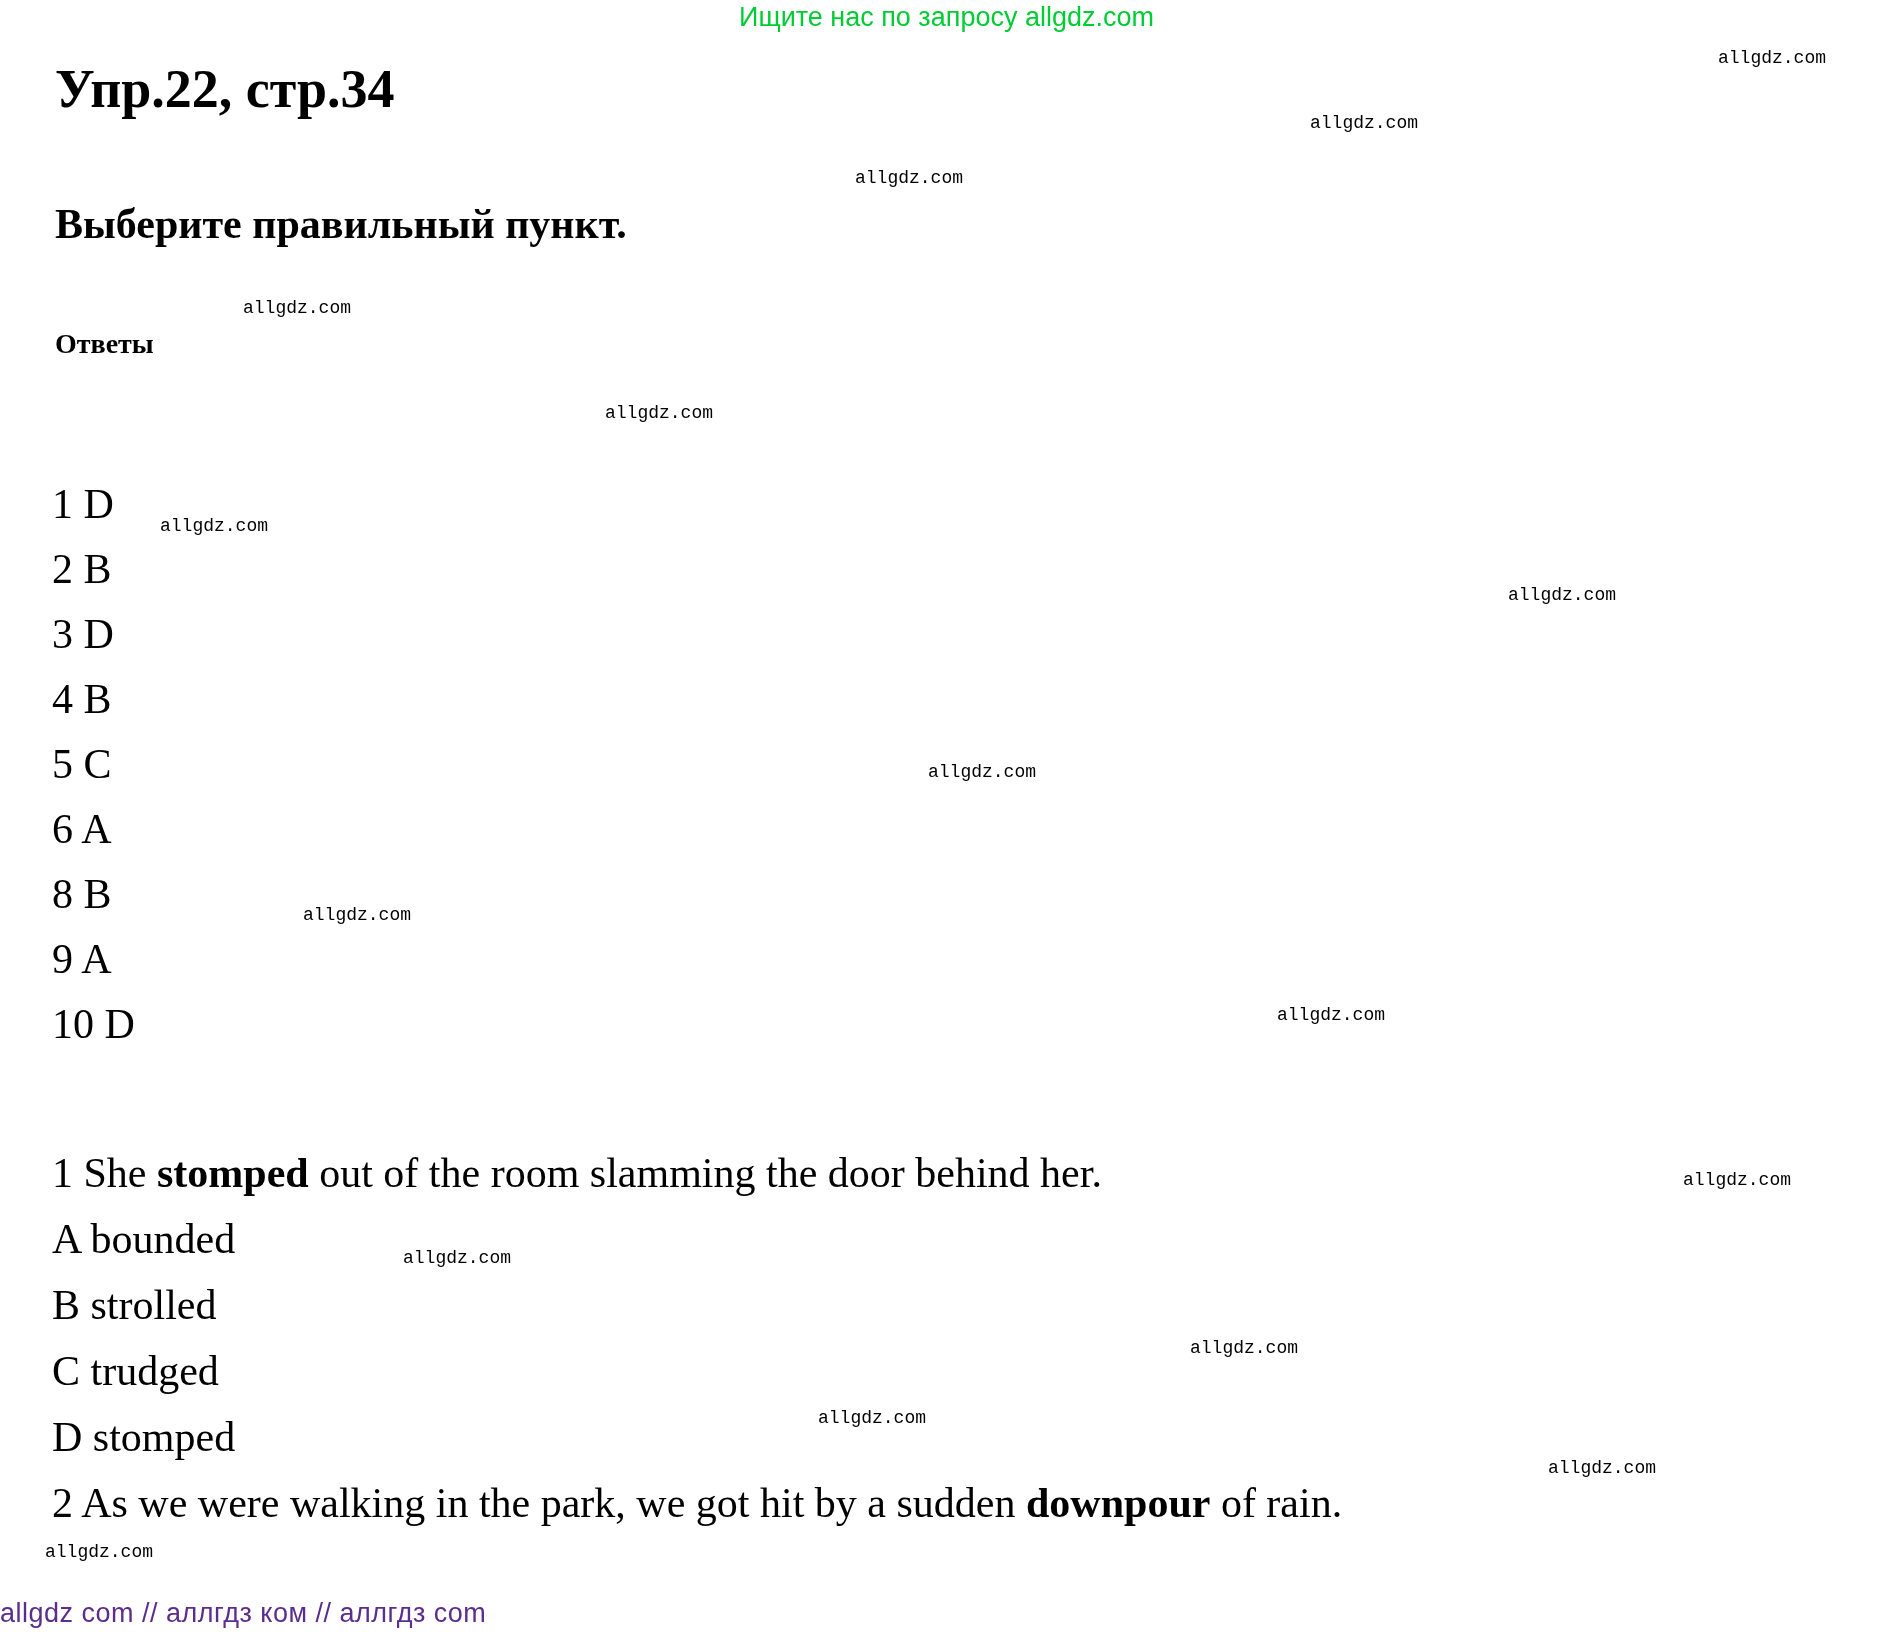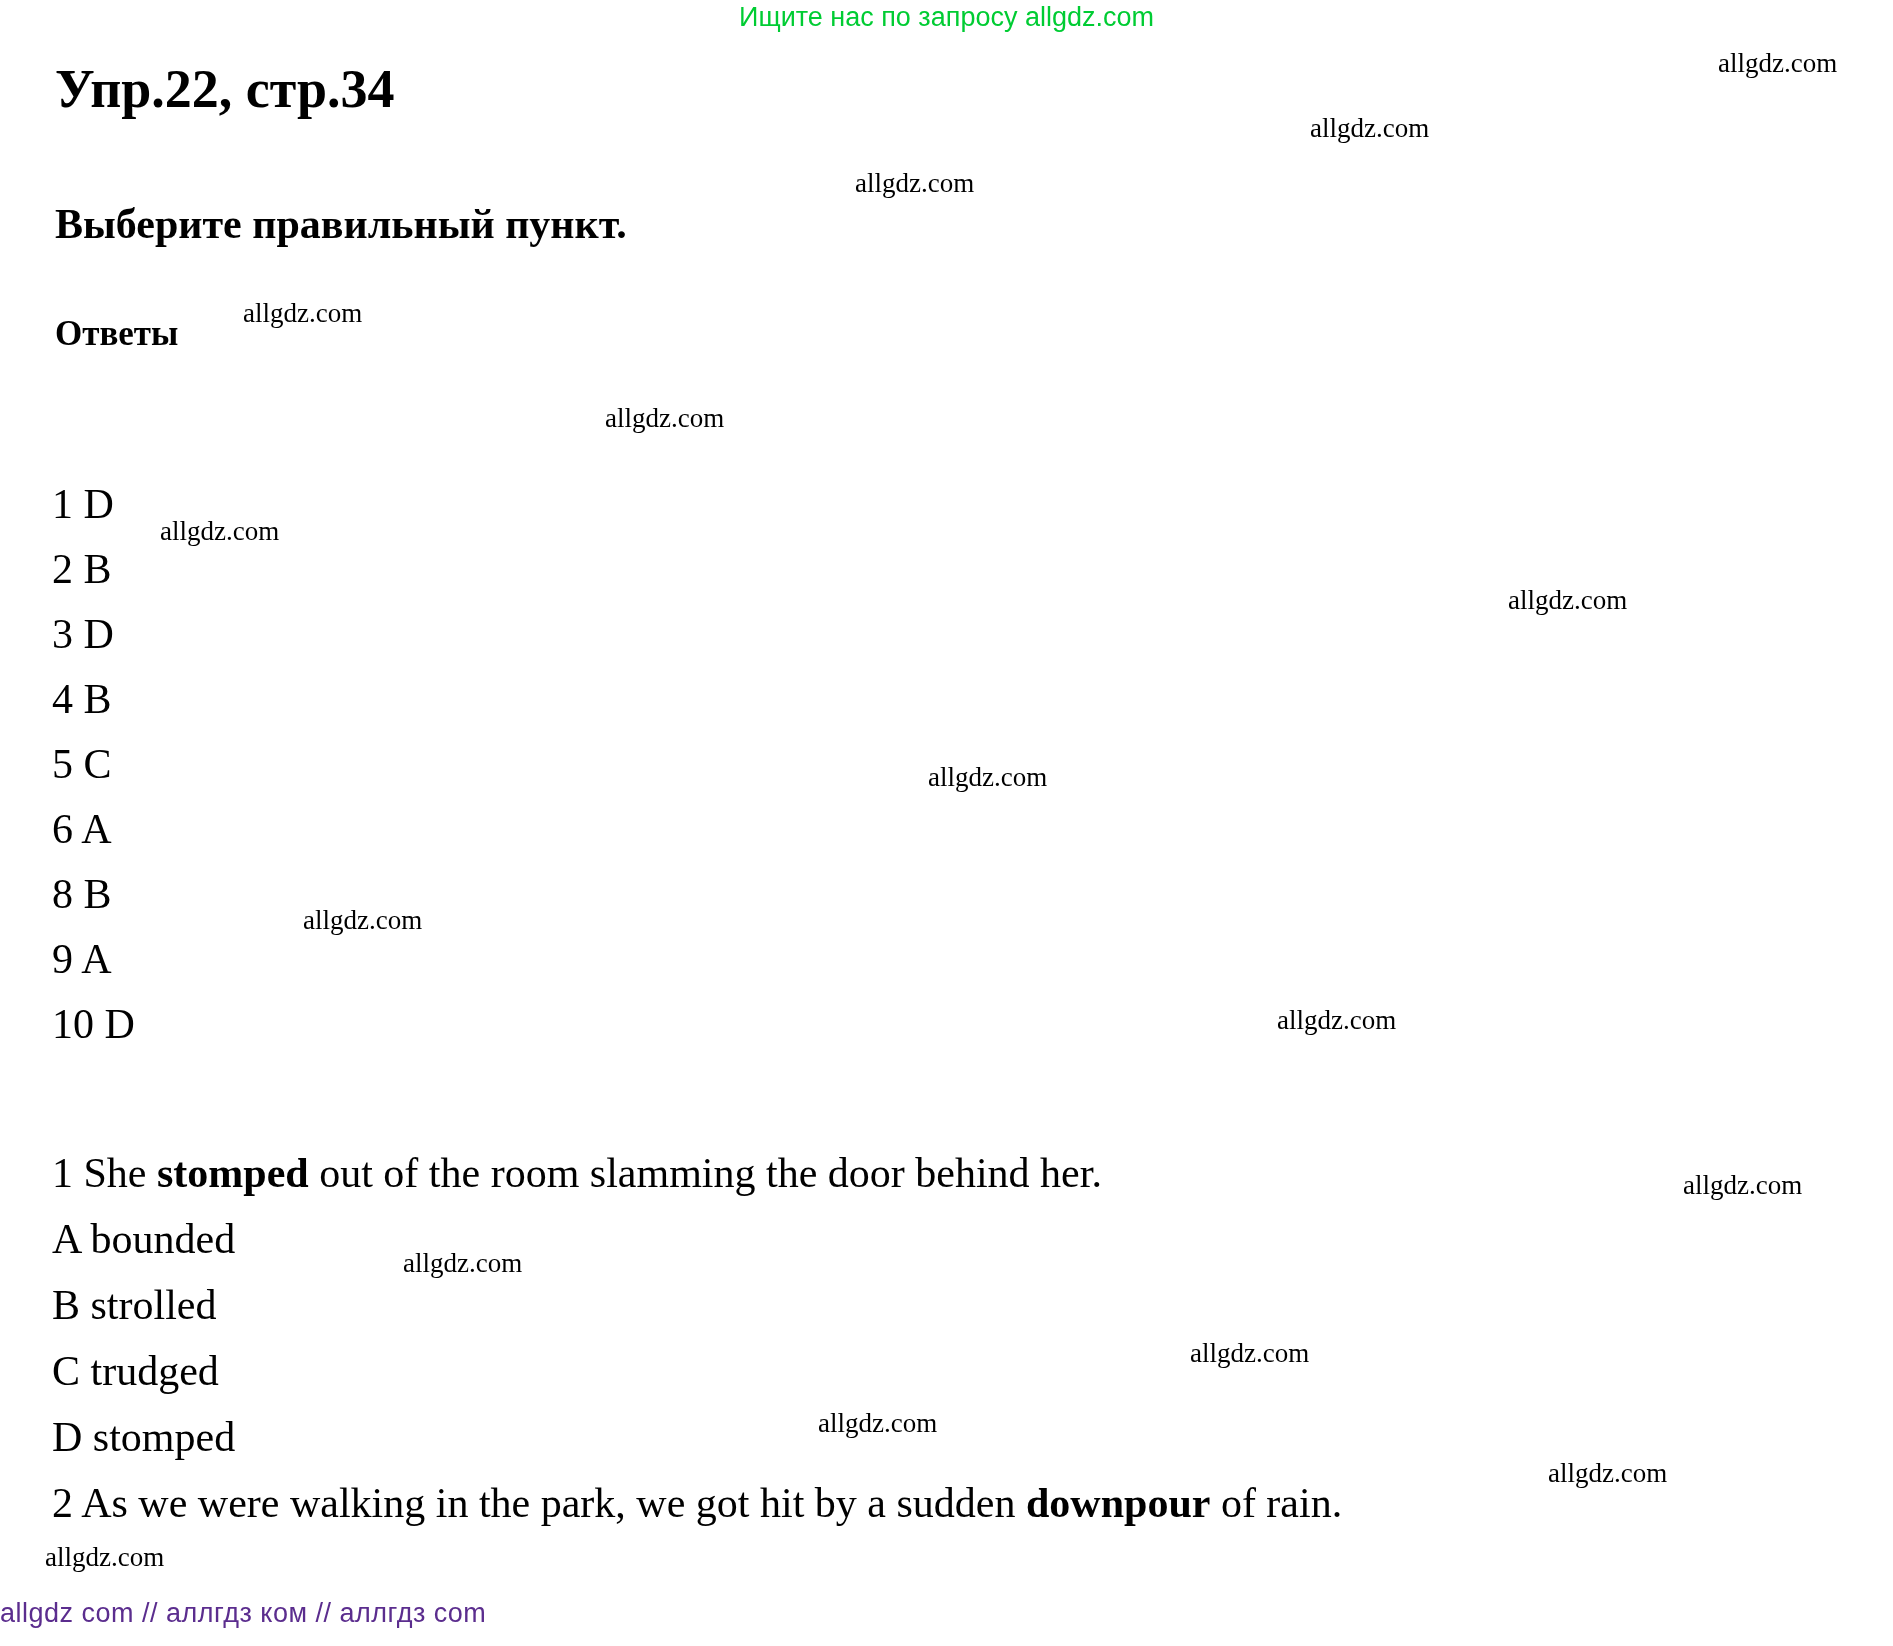--- a/index.html
+++ b/index.html
@@ -57,22 +57,22 @@
     position: absolute;
     left: 55px;
     top: 200px;
     font-size: 42px;
     font-weight: bold;
     font-family: "Liberation Serif", serif;
   }
   .answers-heading {
     position: absolute;
     left: 55px;
-    top: 314px;
-    font-size: 35px;
+    top: 328px;
+    font-size: 28px;
     font-weight: bold;
     font-family: "Liberation Serif", serif;
   }
   
   .answer-list {
     position: absolute;
     left: 52px;
     top: 472px;
     width: 400px;
   }
@@ -95,22 +95,22 @@
   #q2 { top: 1470px; }
   .opt-line {
     font-size: 42px;
     line-height: 66px;
     white-space: nowrap;
   }
   b { font-weight: bold; }
   
   .wm {
     position: absolute;
-    font-family: Liberation Serif, serif;
-    font-size: 27px;
+    font-family: Liberation Mono, monospace;
+    font-size: 18px;
     color: #000000;
     white-space: nowrap;
   }
 </style>
 </head>
 <body>
 
 <div class="page">
 
   <div class="top-banner">Ищите нас по запросу allgdz.com</div>

